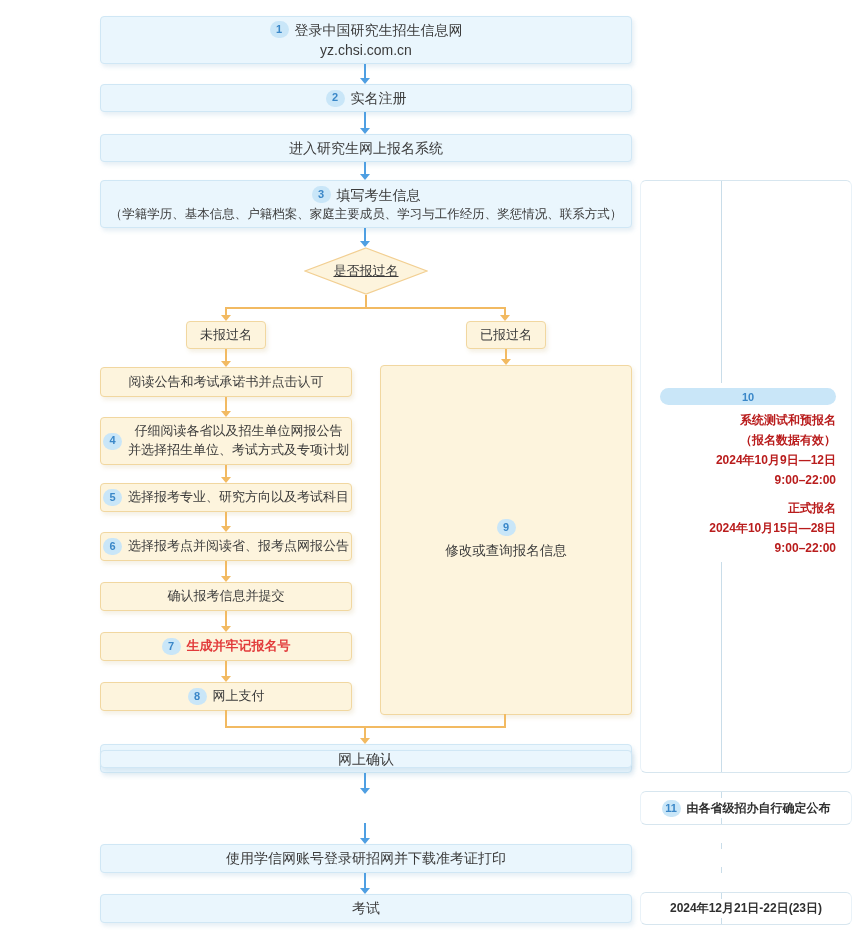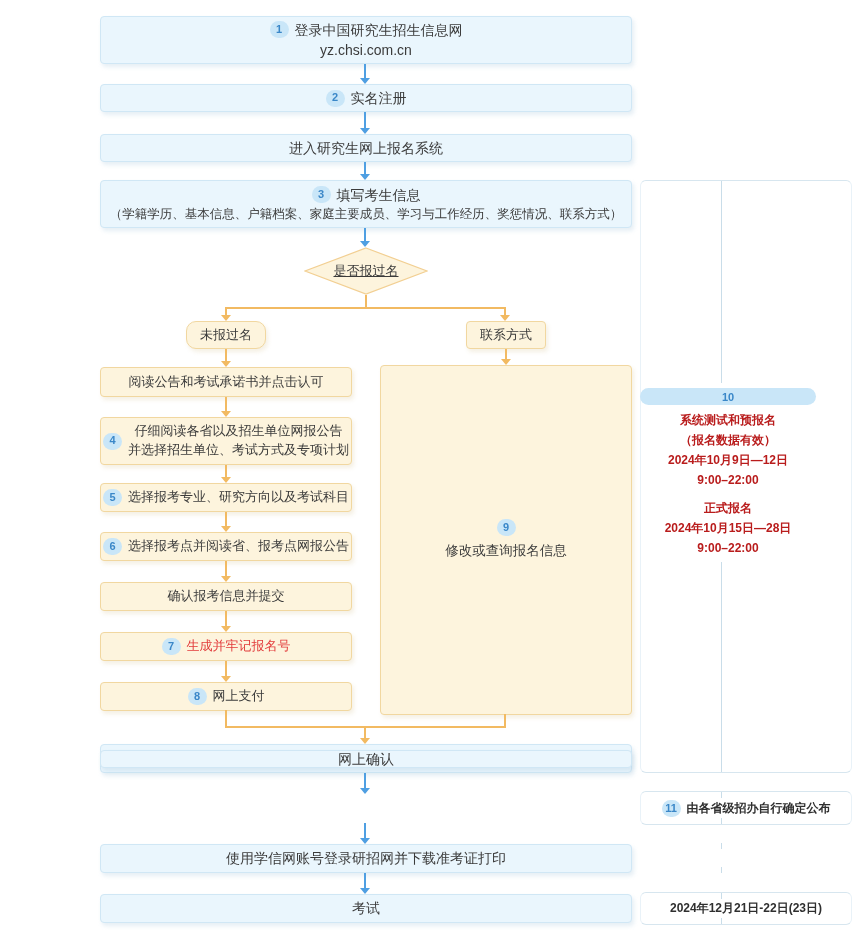--- a/index.html
+++ b/index.html
@@ -24,21 +24,21 @@
   .col{flex-direction:column;}
   .sm{font-size:13px;}
   .detail{font-size:12.5px;}
   .row{display:flex;align-items:center;justify-content:center;}
   .badge{
     display:inline-flex;align-items:center;justify-content:center;flex:none;
     min-width:17px;height:17px;border-radius:9px;padding:0 1px;
     background:#c9e6f8;color:#3a87c8;font-size:11px;font-weight:bold;margin-right:6px;
   }
   .badge.block{margin:0 auto 5px;display:flex;}
-  .redtext{color:#e23b3b;font-weight:normal;}
+  .redtext{color:#e23b3b;font-weight:bold;}
   
   .diamond{position:absolute;}
   .diamond svg{position:absolute;left:0;top:0;}
   .diamond .dlabel{
     position:absolute;left:0;top:0;width:100%;height:100%;
     display:flex;align-items:center;justify-content:center;font-size:13px;text-decoration:underline;
   }
   
   .arrow{position:absolute;width:2px;}
   .arrow::after{
@@ -50,21 +50,21 @@
   .hline{position:absolute;height:2px;background:#f2ba62;}
   .vline{position:absolute;width:2px;background:#f2ba62;}
   
   .annbox{
     position:absolute;left:640px;width:212px;box-sizing:border-box;background:#fff;
     border:1px solid #e9f2f8;border-top-color:#d7e6ef;border-bottom-color:#d7e6ef;
     border-radius:6px;
   }
   .vseg{position:absolute;left:721px;width:1px;background:#c9dde9;}
   .tick{position:absolute;left:721px;width:1px;height:6px;background:#c9dde9;}
-  .annblock{position:absolute;left:640px;width:176px;text-align:center;}
+  .annblock{position:absolute;left:660px;width:176px;text-align:right;}
   .ann-line{line-height:20px;font-size:12px;font-weight:bold;color:#b91c1c;}
   .ann-gap{height:8px;}
   .annrow{display:flex;align-items:center;justify-content:center;height:100%;
     font-size:12px;font-weight:bold;color:#2f2f2f;}
 </style>
 </head>
 <body>
 
 <div class="canvas">
 
@@ -106,25 +106,25 @@
       <polygon points="62,1 123,24 62,47 1,24" fill="#fdf4dd" stroke="#f2cf92" stroke-width="1.2"></polygon>
     </svg>
     <span class="dlabel">是否报过名</span>
   </div>
 
   <div class="vline" style="left:365px;top:295px;height:13px;"></div>
   <div class="hline" style="left:225px;top:307px;width:281px;"></div>
   <div class="arrow aorange" style="left:225px;top:308px;height:7px;"></div>
   <div class="arrow aorange" style="left:504px;top:308px;height:7px;"></div>
 
-  <div class="box cream sm" style="left:186px;top:321px;width:80px;height:28px;border-radius:10px;">
+  <div class="box cream sm" style="left:186px;top:321px;width:80px;height:28px;">
     <span>未报过名</span>
   </div>
   <div class="box cream sm" style="left:466px;top:321px;width:80px;height:28px;">
-    <span>联系方式</span>
+    <span>已报过名</span>
   </div>
 
   <div class="arrow aorange" style="left:225px;top:349px;height:12px;"></div>
   <div class="arrow aorange" style="left:505px;top:349px;height:10px;"></div>
 
   <div class="box cream sm" style="left:100px;top:367px;width:252px;height:30px;">
     <span>阅读公告和考试承诺书并点击认可</span>
   </div>
 
   <div class="arrow aorange" style="left:225px;top:397px;height:14px;"></div>

